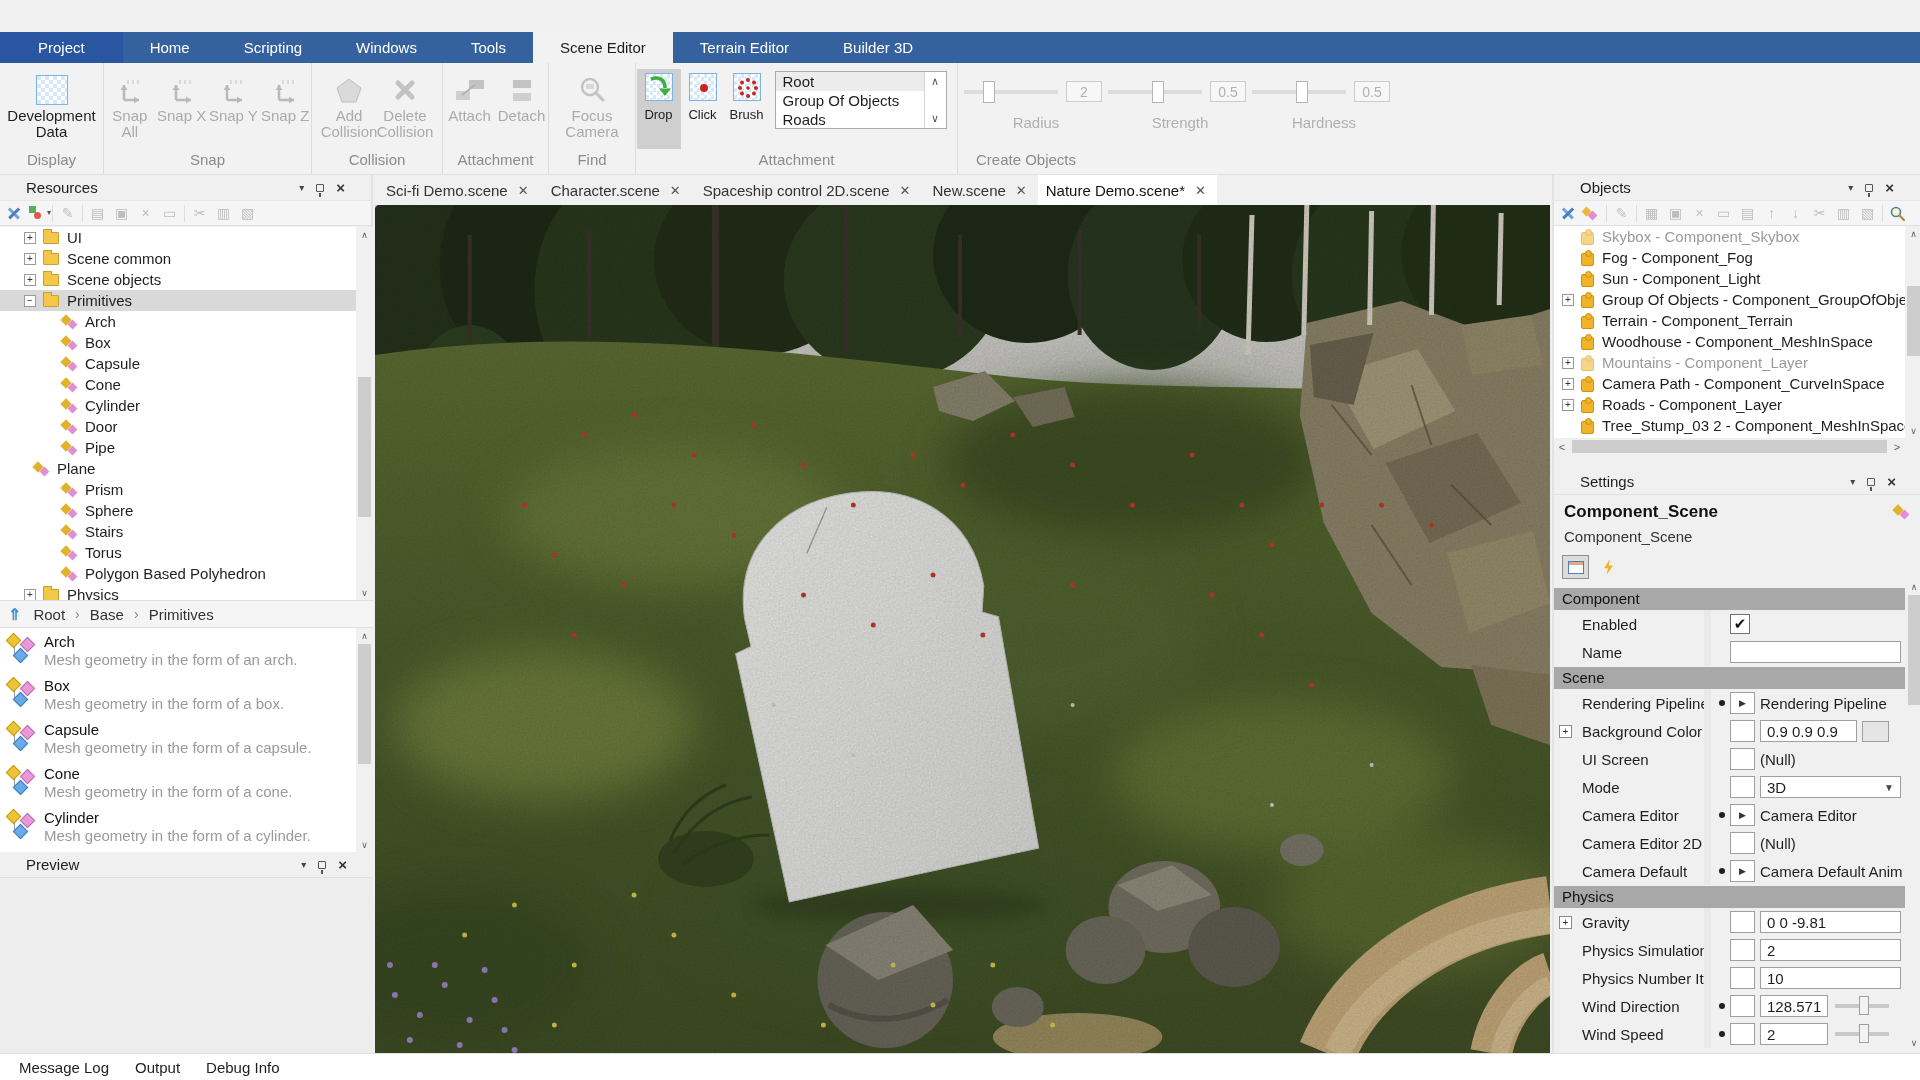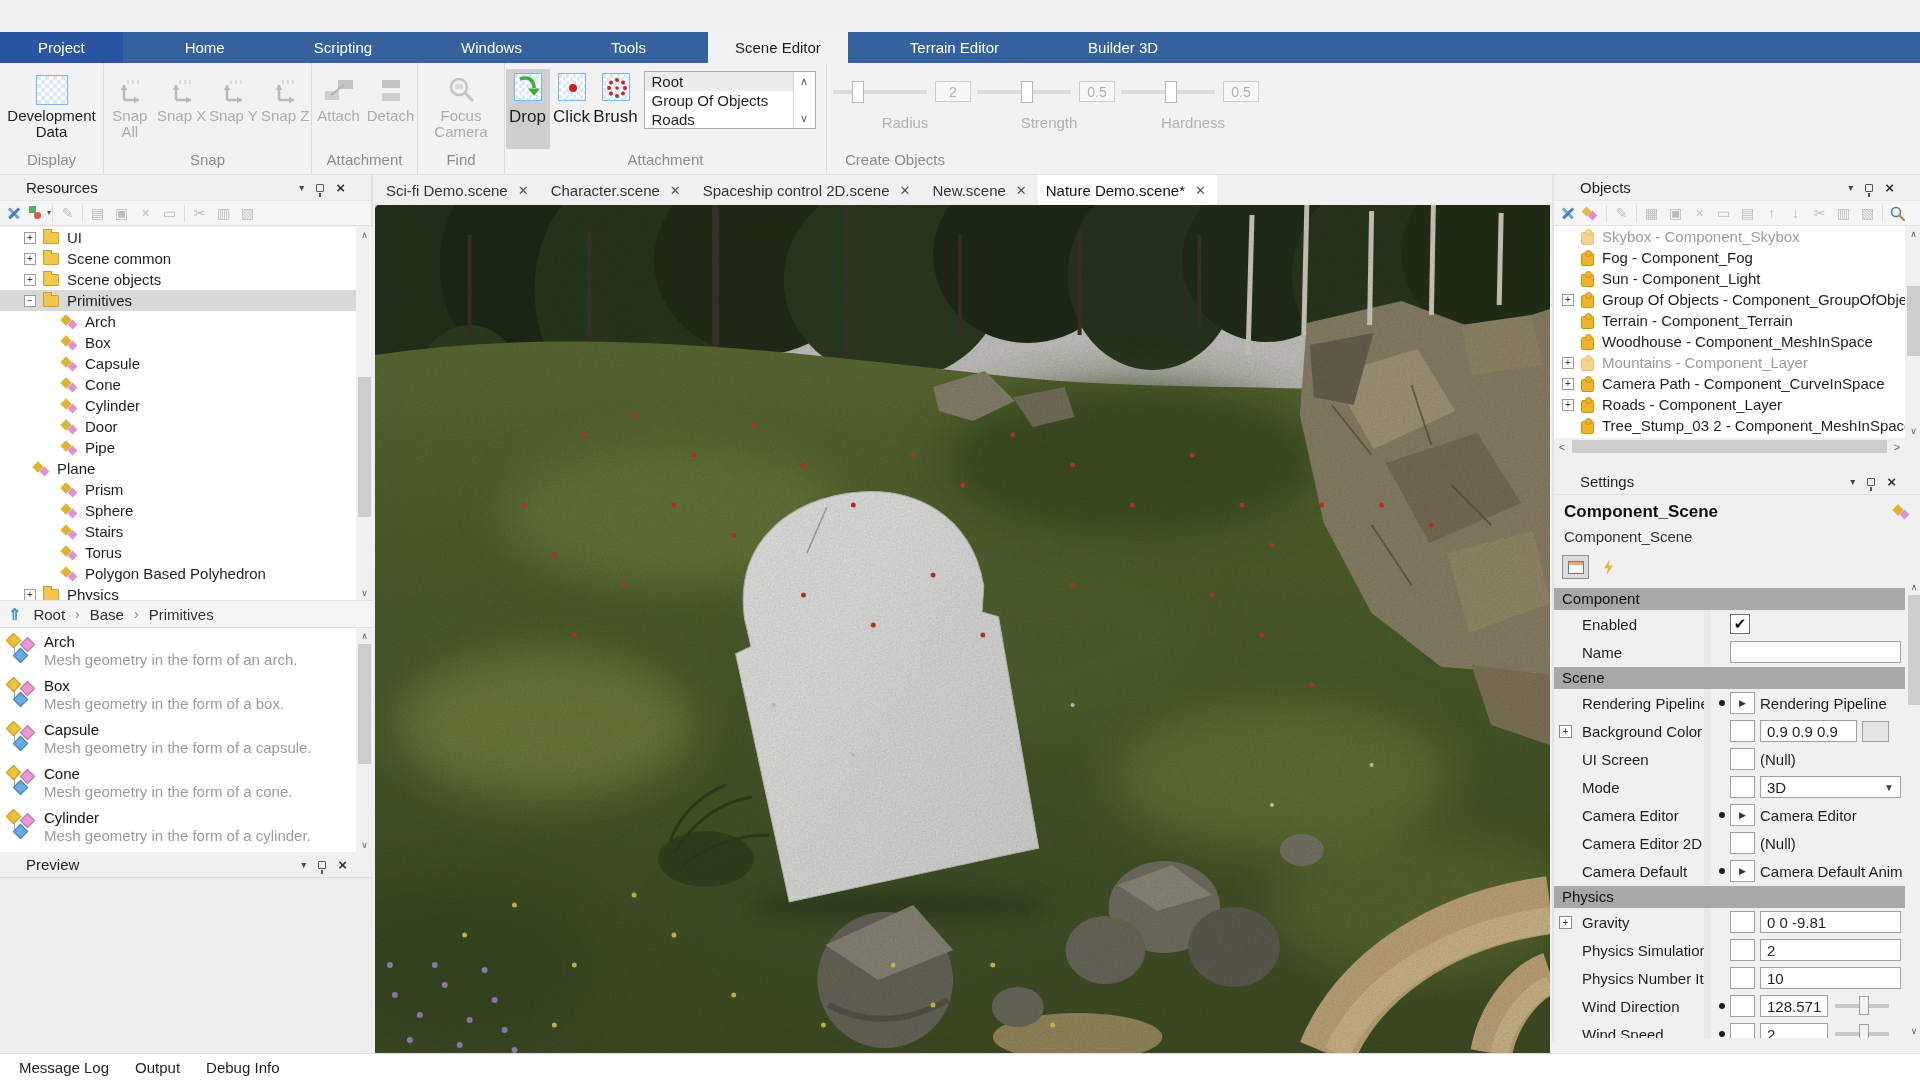--- a/index.html
+++ b/index.html
@@ -36,36 +36,36 @@
   [data-icon="tools"]::after { content:""; position:absolute; width:15px; height:3px; background:#6fa3e0; transform:rotate(-45deg); }
   [data-icon="more"]::before { content:"▾"; font-size:11px; }
   #win-title { position:absolute; left:0; right:0; text-align:center; color:#fff; font-size:15px; pointer-events:none; }
   #win-controls { margin-left:auto; display:flex; align-items:center; height:32px; }
   .wbtn { width:45px; height:32px; display:flex; align-items:center; justify-content:center; color:#fff; font-size:14px; }
   .wrestore { width:10px; height:10px; border:1.5px solid #fff; position:relative; }
   .wrestore::before { content:""; position:absolute; left:2px; top:-4px; width:9px; height:9px; border:1.5px solid #fff; border-bottom:none; border-left:none; }
 
   
   #menubar { position:absolute; left:0; top:32px; width:1920px; height:31px; background:#35619e; }
-  #menu-tabs { display:flex; height:31px;gap:35px; }
+  #menu-tabs { display:flex; height:31px; }
   .mtab { padding:0 27px; line-height:31px; color:#fff; font-size:15px; }
   .mtab.project { background:#2a55a0; padding:0 38px; }
   .mtab.active { background:#f2f2f2; color:#1e1e1e; }
 
   
   #ribbon { position:absolute; left:0; top:63px; width:1920px; height:112px; background:#f2f2f2; display:flex; border-bottom:1px solid #e0e0e0; }
   .rgroup { display:flex; flex-direction:column; border-right:1px solid #dcdcdc; padding-top:6px; }
   .rgc { display:flex; flex:1; justify-content:center; align-items:flex-start; }
   .glabel { height:24px; text-align:center; color:#8c8c8c; font-size:15px; line-height:20px; }
   .rbtn { width:56px; min-height:78px; display:flex; flex-direction:column; align-items:center; padding-top:3px; font-size:15px; line-height:16px; text-align:center; color:#1e1e1e; }
   .rbtn.wide { width:100px; }
   .rbtn .ric { height:36px; display:flex; align-items:center; justify-content:center; }
   .rbtn.disabled { color:#ababab; }
   .checker { width:32px; height:30px; border:1px solid #7fb2e5; background:conic-gradient(#ffffff 0 25%, #d6e9f8 0 50%, #ffffff 0 75%, #d6e9f8 0) 0 0/8px 8px; }
-  .dbtn { width:44px; height:80px; display:flex; flex-direction:column; align-items:center; padding-top:4px; font-size:17px; color:#1e1e1e; }
+  .dbtn { width:44px; height:80px; display:flex; flex-direction:column; align-items:center; padding-top:4px; font-size:13px; color:#1e1e1e; }
   .dbtn.selected { background:#cfcfcf; }
   .dbtn .dic { position:relative; width:28px; height:28px; border:1px solid #7fb2e5; background:conic-gradient(#ffffff 0 25%, #d6e9f8 0 50%, #ffffff 0 75%, #d6e9f8 0) 0 0/7px 7px; margin-bottom:6px; }
   .dbtn .dic svg { position:absolute; left:0; top:0; }
   #dest-list { width:172px; height:58px; margin:2px 10px 0 6px; background:#fff; border:1px solid #ababab; display:flex; }
   #dest-opts { flex:1; overflow:hidden; }
   .dopt { height:19px; line-height:19px; padding-left:7px; font-size:15px; color:#1e1e1e; white-space:nowrap; }
   .dopt.selected { background:#ececec; }
   #dest-scroll { width:22px; border-left:1px solid #d6d6d6; display:flex; flex-direction:column; justify-content:space-between; align-items:center; color:#555; font-size:11px; padding:3px 0; }
   .sliderunit { width:144px; display:flex; flex-direction:column; padding-top:12px; }
   .sl-top { display:flex; align-items:center; }
@@ -128,21 +128,21 @@
   
   #center-col { position:absolute; left:375px; top:175px; right:370px; bottom:27px; }
   #scene-tabs { display:flex; height:30px; background:#f0f0f0; font-size:15px; }
   .stab { display:flex; align-items:center; padding:0 11px; color:#333; }
   .stab.active { background:#fff; color:#111;padding-left:8px; }
   .stab .x { margin-left:10px; color:#555; font-size:13px; }
   #viewport { position:absolute; left:0; top:30px; right:0; bottom:0; background:#4c5d2b; }
   #viewport svg { width:100%; height:100%; display:block; }
 
   
-  #right-col { position:absolute; right:0; top:175px; width:368px; bottom:39px; background:#f0f0f0; border-left:2px solid #e3e3e3; }
+  #right-col { position:absolute; right:0; top:175px; width:368px; bottom:27px; background:#f0f0f0; border-left:2px solid #e3e3e3; }
   #obj-tree-wrap { position:absolute; left:0; top:51px; width:368px; height:229px; }
   #obj-tree { position:absolute; left:0; top:0; right:17px; height:212px; background:#fff; overflow:hidden; }
   .orow { height:21px; display:flex; align-items:center; font-size:15px; color:#1e1e1e; white-space:nowrap; padding-left:8px; }
   .orow.dim { color:#9a9a9a; }
   .oexp { width:12px; height:12px; border:1px solid #9a9a9a; font-size:10px; line-height:10px; text-align:center; color:#333; margin-right:6px; flex:0 0 12px; background:#fff; }
   .oexp.blank { border:none; background:transparent; }
   .puzzle { width:15px; height:15px; position:relative; margin-right:7px; flex:0 0 15px; }
   .puzzle::before { content:""; position:absolute; left:1px; top:3px; width:11px; height:11px; background:#f0b32a; border:1px solid #c9920f; border-radius:2px; }
   .puzzle::after { content:""; position:absolute; left:5px; top:0; width:5px; height:5px; background:#f0b32a; border:1px solid #c9920f; border-radius:50%; }
   .orow.dim .puzzle { opacity:.55; }
@@ -294,20 +294,41 @@
                 <path d="M9 25 L9 10 M9 25 L24 25" stroke="#b9b9b9" stroke-width="2.5" fill="none"></path>
                 <path d="M9 10 l-3.5 5 h7 z" fill="#b9b9b9"></path>
                 <path d="M24 25 l-5 -3.5 v7 z" fill="#b9b9b9"></path>
                 <path d="M13 5 v4 M18 5 v4 M23 5 v4" stroke="#d2d2d2" stroke-width="1.5"></path>
               </svg>
             </div>
             <div>Snap Z</div>
           </div>
         </div>
       <div class="glabel">Snap</div>
+    </div>
+    <div class="rgroup" style="width:131px">
+      <div class="rgc">
+        <div class="rbtn disabled">
+          <div class="ric">
+              <svg width="30" height="30">
+                <polygon points="15,4 27,13 22,27 8,27 3,13" fill="#dadada" stroke="#bdbdbd"></polygon>
+              </svg>
+            </div>
+          <div>Add Collision</div>
+        </div>
+        <div class="rbtn disabled">
+          <div class="ric">
+              <svg width="30" height="30">
+                <path d="M8 8 L22 22 M22 8 L8 22" stroke="#c3c3c3" stroke-width="5" stroke-linecap="round"></path>
+              </svg>
+            </div>
+          <div>Delete Collision</div>
+        </div>
+      </div>
+      <div class="glabel">Collision</div>
     </div>
     <div class="rgroup" style="width:106px">
       <div class="rgc">
         <div class="rbtn disabled" style="width:52px">
           <div class="ric">
               <svg width="34" height="30">
                 <rect x="3" y="16" width="14" height="9" fill="#cfcfcf"></rect>
                 <rect x="16" y="5" width="15" height="9" fill="#c3c3c3"></rect>
                 <path d="M9 20 L22 10" stroke="#b3b3b3" stroke-width="2"></path>
               </svg>

